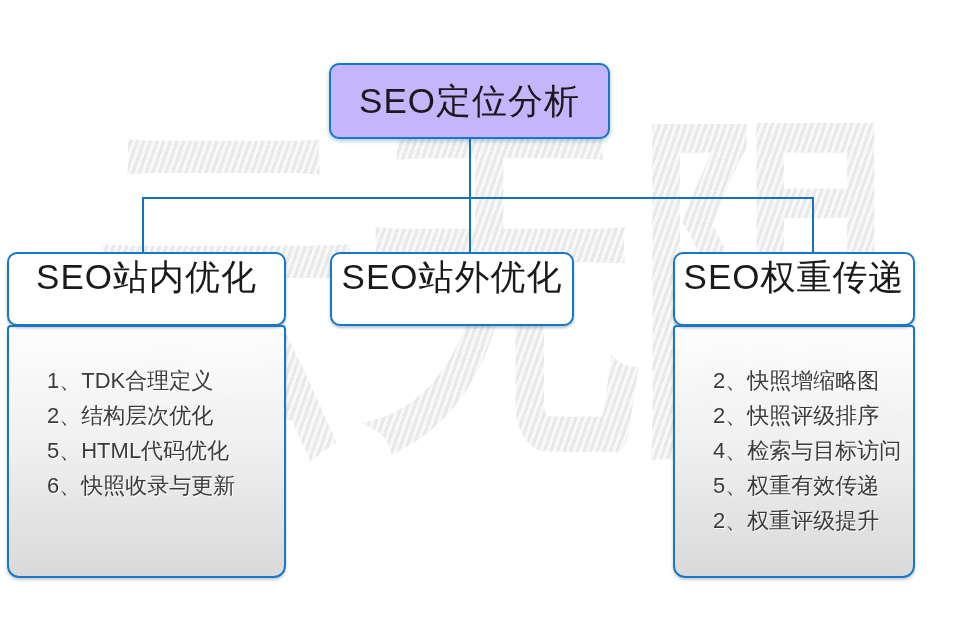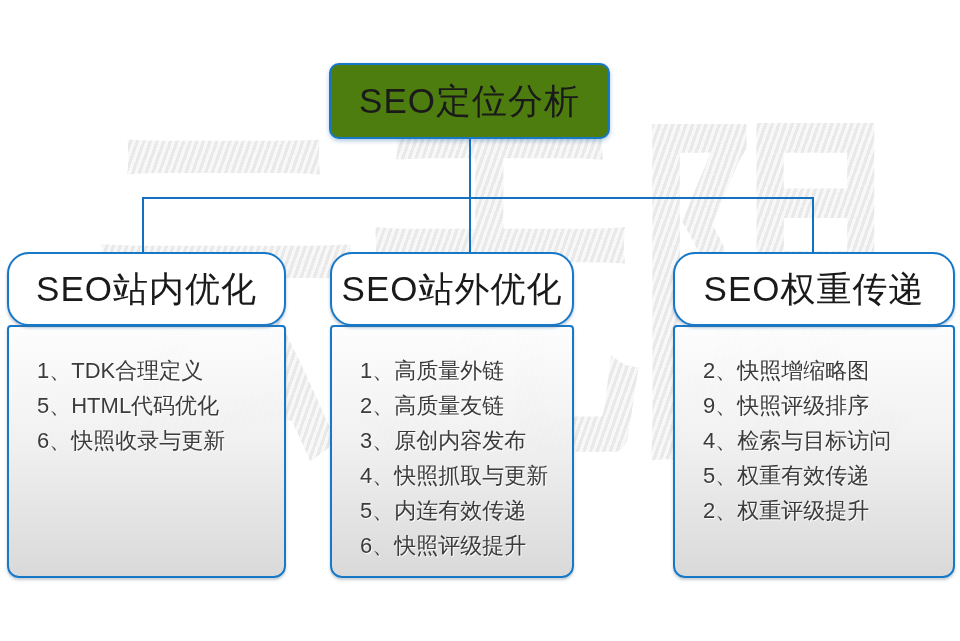--- a/index.html
+++ b/index.html
@@ -29,48 +29,48 @@
   
   .line{position:absolute;background:#1271c0;z-index:1;}
   .v-root   {left:469px;top:139px;width:2px;height:59px;}
   .h-rail   {left:142px;top:197px;width:672px;height:2px;}
   .v-left   {left:142px;top:198px;width:2px;height:55px;}
   .v-mid    {left:469px;top:198px;width:2px;height:55px;}
   .v-right  {left:812px;top:198px;width:2px;height:55px;}
   
   .node{
     position:absolute;z-index:2;
-    background:#4d7c0f;
+    background:#c4b5fd;
     border:2px solid #1778c8;border-radius:10px;
     box-shadow:0 2px 4px rgba(23,100,165,.35);
     display:flex;align-items:center;justify-content:center;
     font-size:35px;color:#1a1a1a;letter-spacing:1px;
   }
   .root-node{left:329px;top:63px;width:277px;height:72px;}
   .col{position:absolute;top:252px;height:326px;z-index:2;}
   .col1{left:7px;  width:279px;}
   .col2{left:330px;width:244px;}
-  .col3{left:673px;width:282px;}
+  .col3{left:673px;width:242px;}
   .col-header{
     position:absolute;left:0;right:0;top:0;height:70px;z-index:3;
     background:#ffffff;
-    border:2px solid #1778c8;border-radius:22px;
+    border:2px solid #1778c8;border-radius:10px;
     box-shadow:0 2px 3px rgba(70,110,150,.4);
-    display:flex;align-items:center;justify-content:center;
+    display:flex;justify-content:center;
     font-size:35px;color:#1a1a1a;letter-spacing:1px;
   }
   .col-body{
     position:absolute;left:0;right:0;top:73px;bottom:0;z-index:2;
     background:linear-gradient(180deg,rgba(253,253,253,.95) 0%,rgba(240,240,240,.93) 45%,rgba(214,214,214,.92) 100%);
     border:2px solid #1778c8;
     border-radius:4px 4px 12px 12px;
     box-shadow:0 2px 3px rgba(90,110,130,.35);
   }
   .col-body ul{
-    margin:2px;padding:24px 6px 0 26px;list-style:none;
+    margin:12px;padding:24px 6px 0 26px;list-style:none;
   }
   .col-body li{
     font-size:22px;line-height:35px;color:#3b3b3b;
     text-shadow:1px 1px 0 rgba(255,255,255,.9);
     white-space:nowrap;
   }
 </style>
 </head>
 <body>
 
@@ -88,50 +88,41 @@
     <span>SEO定位分析</span>
   </div>
 
   <div class="col col1">
     <div class="col-header">
       <span>SEO站内优化</span>
     </div>
     <div class="col-body">
       <ul>
         <li>1、TDK合理定义</li>
+        <li>2、结构层次优化</li>
         <li>5、HTML代码优化</li>
         <li>6、快照收录与更新</li>
       </ul>
     </div>
   </div>
 
   <div class="col col2">
     <div class="col-header">
       <span>SEO站外优化</span>
     </div>
-    <div class="col-body">
-      <ul>
-        <li>1、高质量外链</li>
-        <li>2、高质量友链</li>
-        <li>3、原创内容发布</li>
-        <li>4、快照抓取与更新</li>
-        <li>5、内连有效传递</li>
-        <li>6、快照评级提升</li>
-      </ul>
-    </div>
   </div>
 
   <div class="col col3">
     <div class="col-header">
       <span>SEO权重传递</span>
     </div>
     <div class="col-body">
       <ul>
         <li>2、快照增缩略图</li>
-        <li>9、快照评级排序</li>
+        <li>2、快照评级排序</li>
         <li>4、检索与目标访问</li>
         <li>5、权重有效传递</li>
         <li>2、权重评级提升</li>
       </ul>
     </div>
   </div>
 
 </div>
 
 </body></html>

